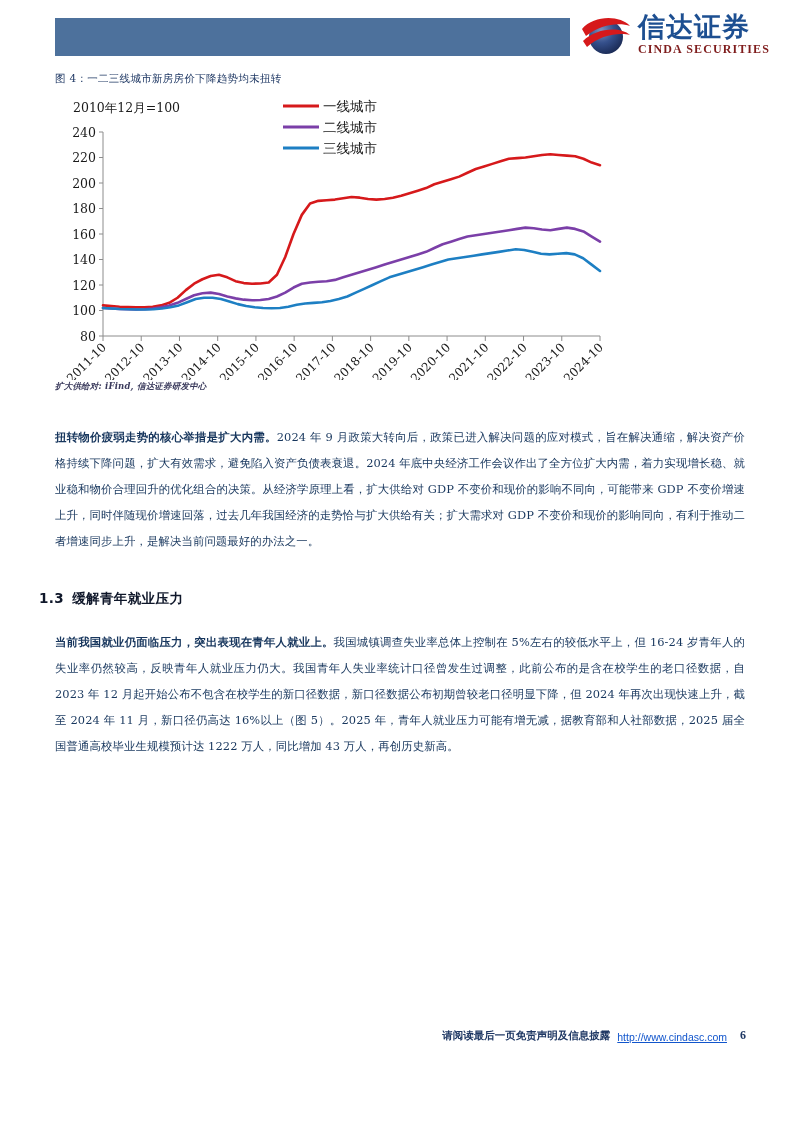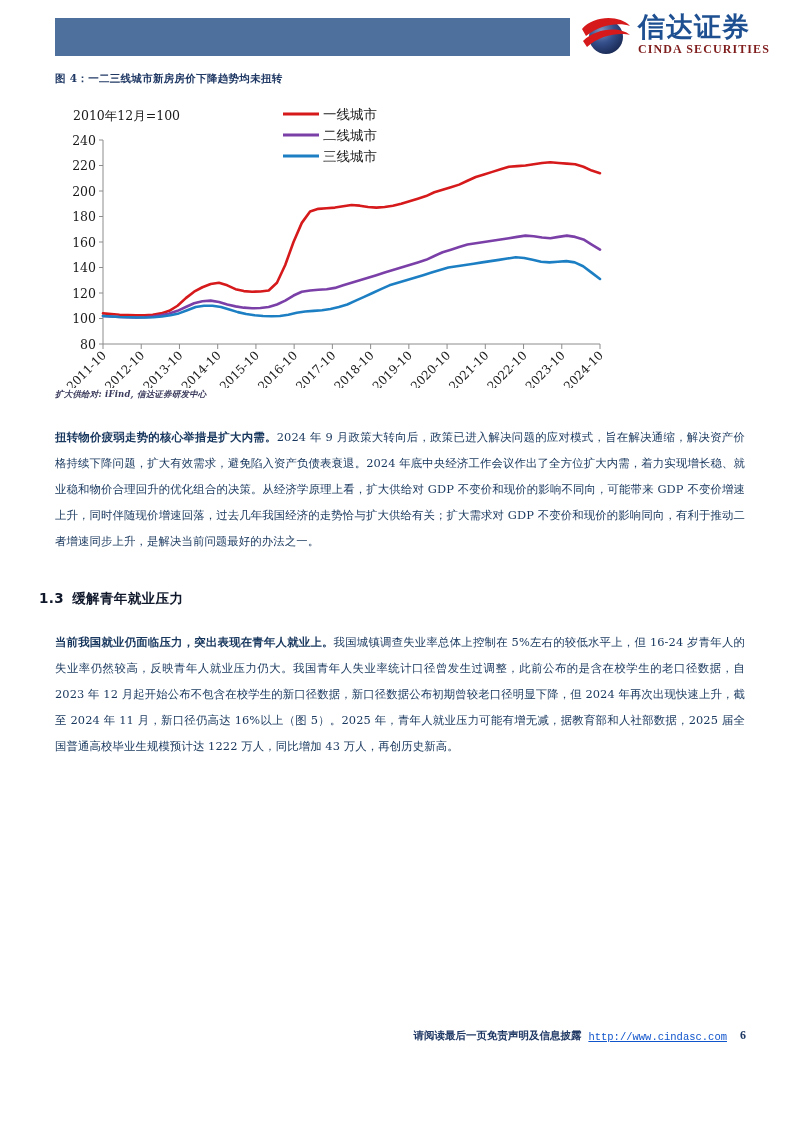--- a/index.html
+++ b/index.html
@@ -76,24 +76,24 @@
   
   .figure {
     position: absolute;
     left: 55px;
     top: 72px;
     width: 690px;
   }
   .fig-title {
     font-family: "DejaVu Serif", "Liberation Serif", serif;
     font-size: 10.5px;
-    font-weight: bold;
+    font-weight: normal;
     color: #1f3864;
     letter-spacing: 0.3px;
-    margin-bottom: 12px;
+    margin-bottom: 4px;
   }
   .chart-box {
     position: relative;
     width: 560px;
     height: 290px;
   }
   .chart-svg { display: block; }
   .fig-source {
     font-family: "DejaVu Serif", "Liberation Serif", serif;
     font-size: 8.5px;
@@ -149,21 +149,21 @@
     align-items: flex-end;
     gap: 7px;
     font-family: "DejaVu Serif", "Liberation Serif", serif;
     font-size: 10.5px;
     color: #1f3864;
     font-weight: bold;
   }
   .footer-link {
     color: #1155cc;
     text-decoration: underline;
-    font-family: Liberation Mono, monospace;
+    font-family: Liberation Sans, sans-serif;
     font-weight: normal;
     font-size: 10.5px;
   }
   .footer-page {
     font-family: "Liberation Serif", serif;
     font-size: 12px;
     color: #1f3864;
     font-weight: bold;
     margin-left: 6px;
   }

